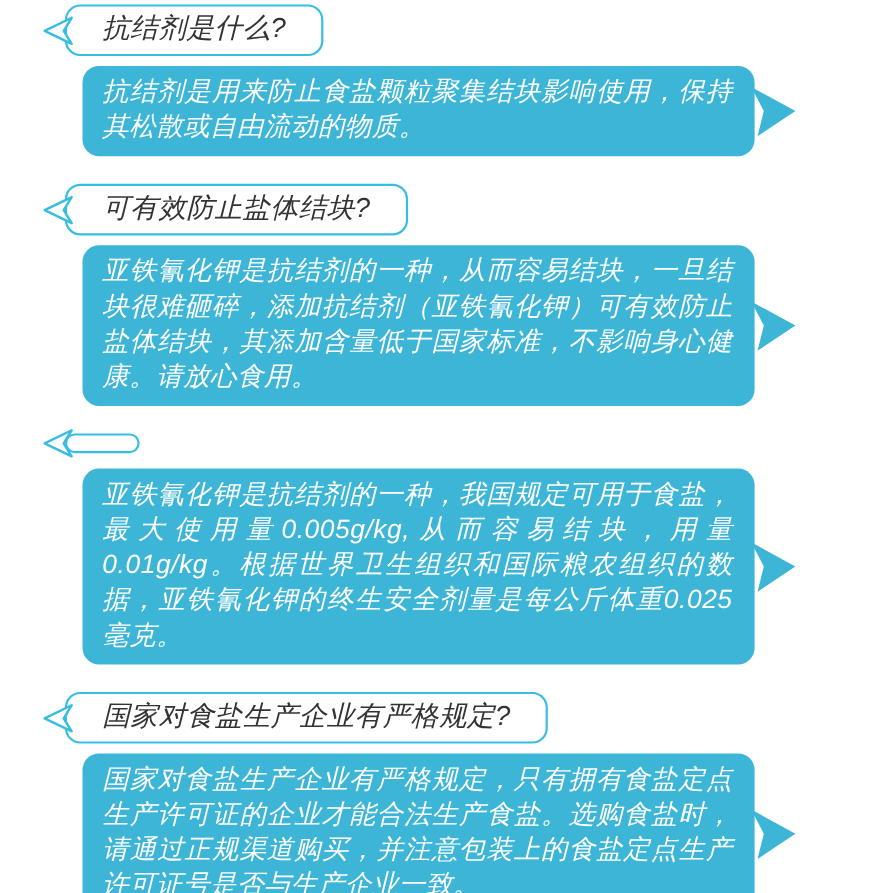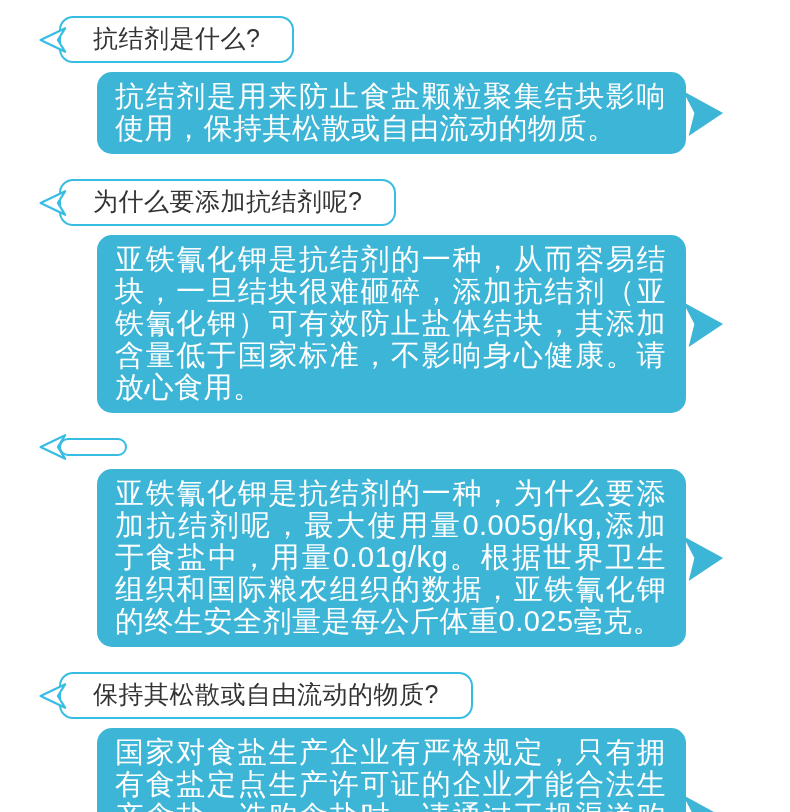--- a/index.html
+++ b/index.html
@@ -8,21 +8,22 @@
     background: #ffffff;
     font-family: "Liberation Sans", "DejaVu Sans", sans-serif;
   }
   .page {
     position: relative;
     width: 744px;
     height: 812px;
     background: var(--bg, #ffffff);
     overflow: hidden;
     box-sizing: border-box;
-    padding-top: 16px;
+    padding-top: 4px;
+    font-style: italic;
   }
   .qa-section { margin-bottom: 25px; }
   .qa-section:last-child { margin-bottom: 0; }
 
   
   .q-row {
     margin-left: 59px;
     position: relative;
   }
   .q-bubble {
@@ -61,26 +62,25 @@
   .a-row {
     position: relative;
     margin-left: 75px;
     margin-right: 58px;
     margin-top: 9px;
   }
   .a-bubble {
     background: var(--accent, #3db5d6);
     border-radius: 15px;
     padding: 8px 20px 10px 18px;
-    font-size: 29px;
+    font-size: 24px;
     line-height: 32px;
     color: var(--atext, #ffffff);
     letter-spacing: 0.5px;
     text-align: justify;
-    margin-left: 22px;
   }
   .a-tail {
     position: absolute;
     right: -39px;
     top: 50%;
     transform: translateY(-50%);
     width: 44px;
     height: 52px;
   }
 </style>
@@ -108,21 +108,21 @@
       </div>
     </div>
   </div>
 
   <div class="qa-section">
     <div class="q-row">
       <div class="q-bubble">
         <svg class="q-tail" viewBox="0 0 34 34">
           <path d="M32 4 L5 17 L32 30 L24 17 Z" fill="#ffffff" stroke="#38bde2" stroke-width="2.4" stroke-linejoin="round"></path>
         </svg>
-        <span>为什么要添加抗结剂呢?</span>
+        <span>可有效防止盐体结块?</span>
       </div>
     </div>
     <div class="a-row">
       <div class="a-bubble">
         <svg class="a-tail" viewBox="0 0 46 54">
           <path d="M2 4 L44 27 L8 51 L14 27 Z" fill="#3db5d6"></path>
         </svg>
         <span>亚铁氰化钾是抗结剂的一种，从而容易结块，一旦结块很难砸碎，添加抗结剂（亚铁氰化钾）可有效防止盐体结块，其添加含量低于国家标准，不影响身心健康。请放心食用。</span>
       </div>
     </div>
@@ -134,32 +134,32 @@
         <svg class="q-tail" viewBox="0 0 34 34">
           <path d="M32 4 L5 17 L32 30 L24 17 Z" fill="#ffffff" stroke="#38bde2" stroke-width="2.4" stroke-linejoin="round"></path>
         </svg>
       </div>
     </div>
     <div class="a-row">
       <div class="a-bubble">
         <svg class="a-tail" viewBox="0 0 46 54">
           <path d="M2 4 L44 27 L8 51 L14 27 Z" fill="#3db5d6"></path>
         </svg>
-        <span>亚铁氰化钾是抗结剂的一种，为什么要添加抗结剂呢，最大使用量0.005g/kg,添加于食盐中，用量0.01g/kg。根据世界卫生组织和国际粮农组织的数据，亚铁氰化钾的终生安全剂量是每公斤体重0.025毫克。</span>
+        <span>亚铁氰化钾是抗结剂的一种，我国规定可用于食盐，最大使用量0.005g/kg,从而容易结块，用量0.01g/kg。根据世界卫生组织和国际粮农组织的数据，亚铁氰化钾的终生安全剂量是每公斤体重0.025毫克。</span>
       </div>
     </div>
   </div>
 
   <div class="qa-section">
     <div class="q-row">
       <div class="q-bubble">
         <svg class="q-tail" viewBox="0 0 34 34">
           <path d="M32 4 L5 17 L32 30 L24 17 Z" fill="#ffffff" stroke="#38bde2" stroke-width="2.4" stroke-linejoin="round"></path>
         </svg>
-        <span>保持其松散或自由流动的物质?</span>
+        <span>国家对食盐生产企业有严格规定?</span>
       </div>
     </div>
     <div class="a-row">
       <div class="a-bubble">
         <svg class="a-tail" viewBox="0 0 46 54">
           <path d="M2 4 L44 27 L8 51 L14 27 Z" fill="#3db5d6"></path>
         </svg>
         <span>国家对食盐生产企业有严格规定，只有拥有食盐定点生产许可证的企业才能合法生产食盐。选购食盐时，请通过正规渠道购买，并注意包装上的食盐定点生产许可证号是否与生产企业一致。</span>
       </div>
     </div>

